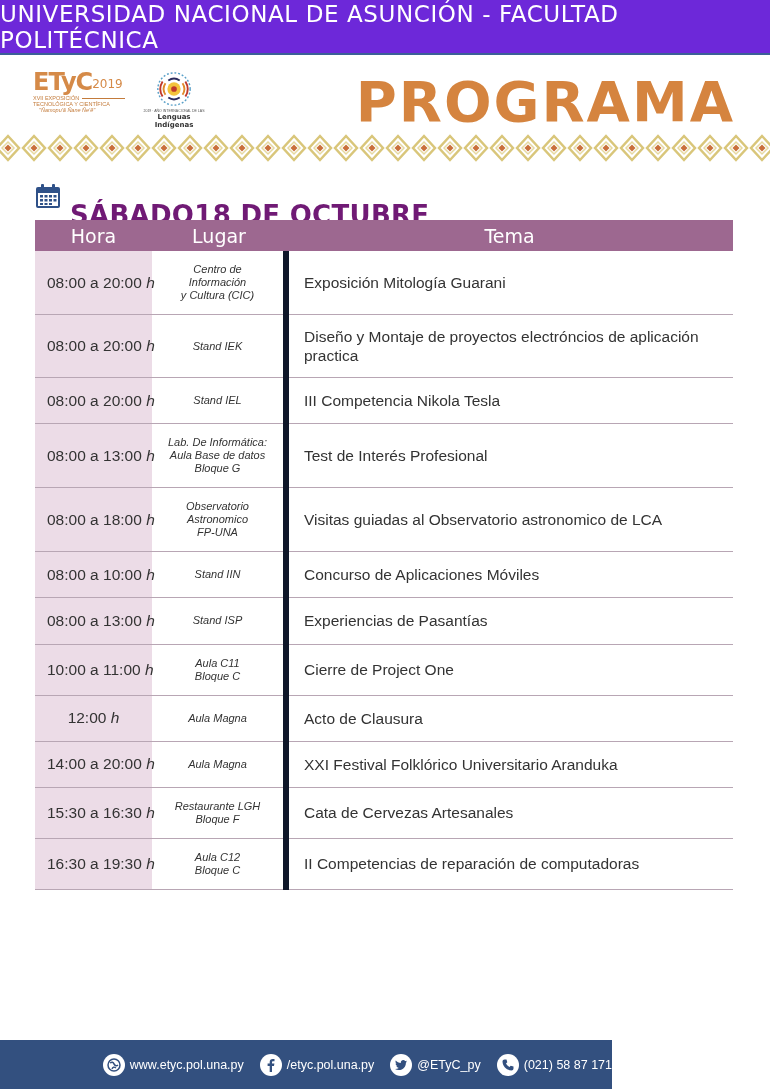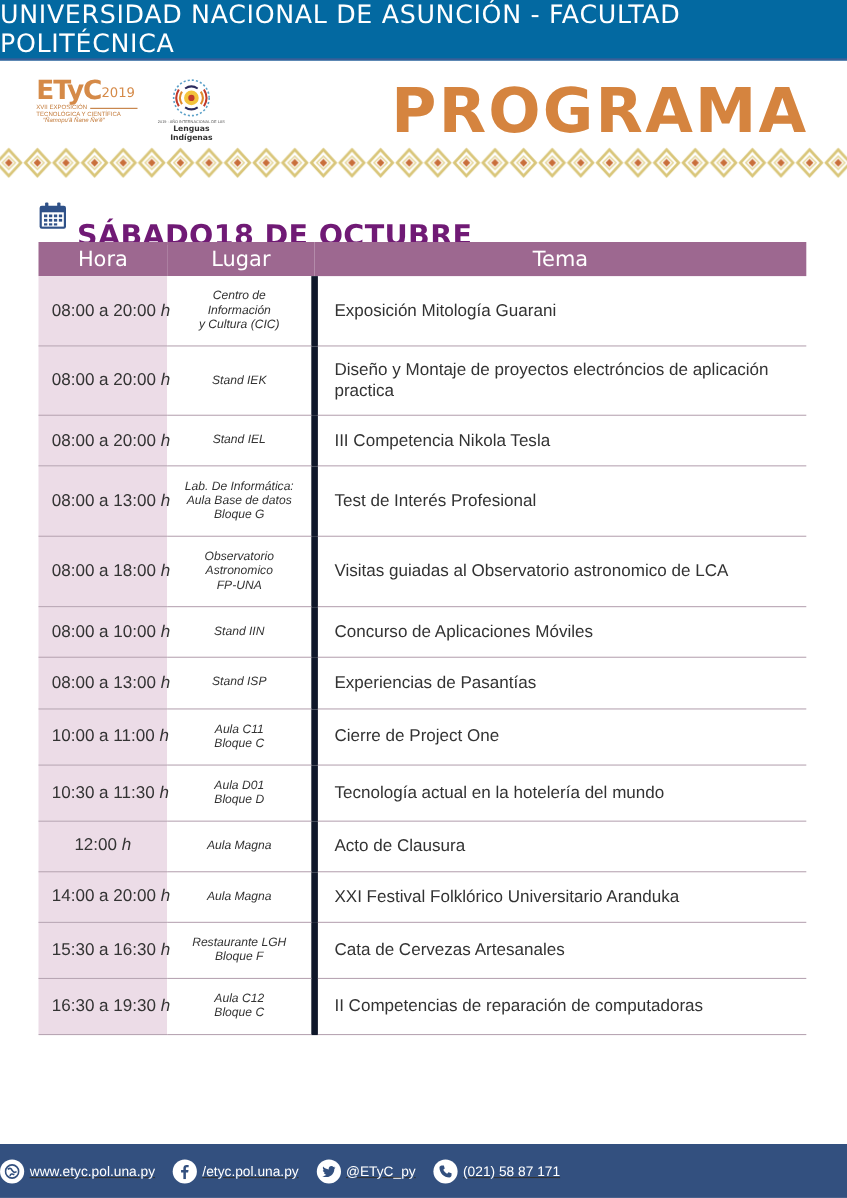--- a/index.html
+++ b/index.html
@@ -1,21 +1,21 @@
 <!DOCTYPE html>
 <html><head>
 <meta charset="utf-8">
 <style>
   * { box-sizing: border-box; margin: 0; padding: 0; }
   html, body { width: 770px; height: 1089px; background: #ffffff; overflow: hidden; }
   body { position: relative; font-family: "Liberation Sans", "DejaVu Sans", sans-serif; color: #333; }
 
   .topbar {
     position: absolute; left: 0; top: 0; width: 770px; height: 55px;
-    background: #0369a1; color: #fff;
+    background: #6d28d9; color: #fff;
     display: flex; align-items: center; justify-content: center;
     font-family: "DejaVu Sans", sans-serif; font-size: 23px; letter-spacing: 0.6px;
     border-bottom: 2px solid #3b5f97;
   }
 
   .logo-etyc { position: absolute; left: 33px; top: 70px; width: 92px; height: 56px; }
   .logo-etyc .big { font-family: "DejaVu Sans", sans-serif; font-weight: bold; color: #d58a48; font-size: 24px; letter-spacing: -1px; line-height: 24px; }
   .logo-etyc .big .yr { font-size: 12px; font-weight: normal; letter-spacing: 0; vertical-align: top; position: relative; top: 2px; }
   .logo-etyc .line1 { font-size: 5.5px; color: #c37b3b; margin-top: 1px; display: flex; align-items: center; }
   .logo-etyc .line1 .rule { flex: 1; height: 1px; background: #c37b3b; margin-left: 3px; }
@@ -46,22 +46,22 @@
   }
   .schedule th.col-hora { width: 117px; }
   .schedule th.col-lugar { width: 134px; }
   .schedule td { height: 46.2px; border-bottom: 1.5px solid #b8a6b4; vertical-align: middle; padding: 12px; }
   .schedule td.hora { background: #ecdce7; font-size: 15.5px; color: #333; text-align: center; white-space: nowrap; }
   .schedule td.hora .h { font-style: italic; }
   .schedule td.lugar { background: #fff; font-size: 11px; line-height: 13px; text-align: center; color: #333; border-right: 6px solid #0f172a; white-space: pre-line; font-style: italic; }
   .schedule td.tema { font-size: 15.5px; color: #333; padding-left: 15px; padding-right: 20px; line-height: 19px; }
 
   .footer {
-    position: absolute; left: 0; top: 1040px; width: 770px; height: 49px;
-    background: #33507f; display: flex; align-items: center; justify-content: flex-start; gap: 16px; text-decoration: underline;
+    position: absolute; left: 0; top: 1040px; width: 612px; height: 49px;
+    background: #33507f; display: flex; align-items: center; justify-content: flex-end; gap: 16px;
   }
   .footer .item { display: flex; align-items: center; color: #fff; font-size: 12.5px; }
   .footer .ic { width: 22px; height: 22px; border-radius: 50%; background: #fff; margin-right: 5px; display: flex; align-items: center; justify-content: center; }
   .footer .ic svg { width: 14px; height: 14px; }
 </style>
 </head>
 <body>
 
 <div class="topbar">
   <span>UNIVERSIDAD NACIONAL DE ASUNCIÓN - FACULTAD POLITÉCNICA</span>
@@ -178,26 +178,20 @@
         <td class="lugar">Stand ISP</td>
         <td class="tema">Experiencias de Pasantías</td>
       </tr>
       <tr>
         <td class="hora"><span>10:00 a 11:00</span> <span class="h">h</span></td>
         <td class="lugar">Aula C11
 Bloque C</td>
         <td class="tema">Cierre de Project One</td>
       </tr>
       <tr>
-        <td class="hora"><span>10:30 a 11:30</span> <span class="h">h</span></td>
-        <td class="lugar">Aula D01
-Bloque D</td>
-        <td class="tema">Tecnología actual en la hotelería del mundo</td>
-      </tr>
-      <tr>
         <td class="hora"><span>12:00</span> <span class="h">h</span></td>
         <td class="lugar">Aula Magna</td>
         <td class="tema">Acto de Clausura</td>
       </tr>
       <tr>
         <td class="hora"><span>14:00 a 20:00</span> <span class="h">h</span></td>
         <td class="lugar">Aula Magna</td>
         <td class="tema">XXI Festival Folklórico Universitario Aranduka</td>
       </tr>
       <tr>

